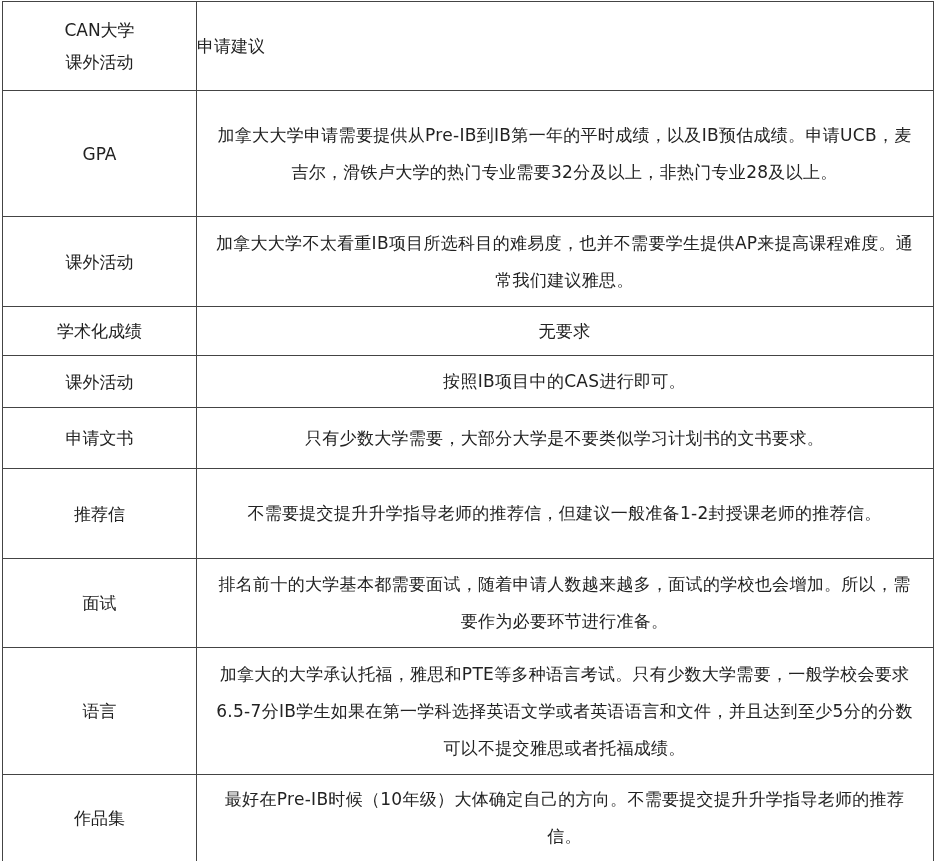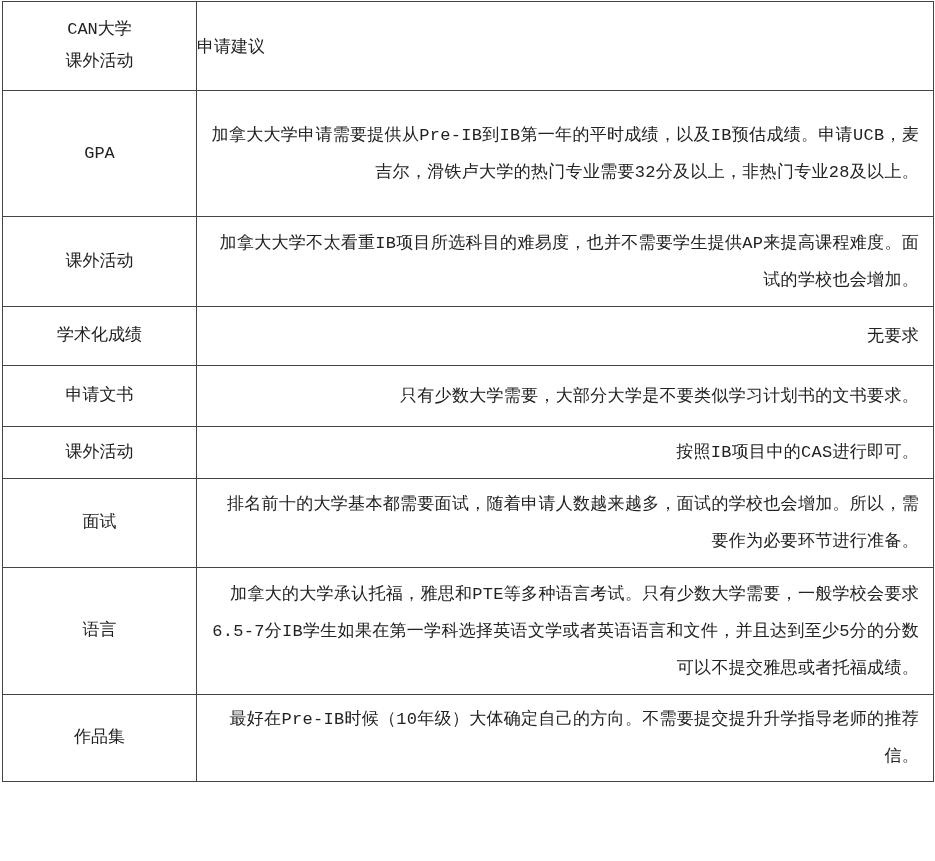--- a/index.html
+++ b/index.html
@@ -15,38 +15,37 @@
     font-family: "DejaVu Sans", "Liberation Sans", sans-serif;
     color: #222222;
   }
   table.req {
     position: absolute;
     left: 2px;
     top: 1px;
     width: 931px;
     border-collapse: collapse;
     table-layout: fixed;
-    font-family: Liberation Mono, monospace;
   }
   table.req td, table.req th {
     border: 1.5px solid #444444;
     padding: 0;
     font-weight: normal;
     font-size: 17px;
     color: #222222;
   }
   col.c1 { width: 194px; }
   col.c2 { width: 737px; }
   .label {
     text-align: center;
     vertical-align: middle;
     line-height: 32px;
   }
   .advice {
-    text-align: right;
+    text-align: center;
     vertical-align: middle;
     padding: 0 14px 0 13px !important;
     line-height: 37px;
     letter-spacing: 0.3px;
     margin-left: 48px;
   }
   th.hdr-advice {
     text-align: left;
     vertical-align: middle;
   }
@@ -72,33 +71,37 @@
       <th class="hdr-advice">申请建议</th>
     </tr>
   </thead>
   <tbody>
     <tr style="height:126px;">
       <td class="label">GPA</td>
       <td class="advice">加拿大大学申请需要提供从Pre-IB到IB第一年的平时成绩，以及IB预估成绩。申请UCB，麦吉尔，滑铁卢大学的热门专业需要32分及以上，非热门专业28及以上。</td>
     </tr>
     <tr style="height:90px;">
       <td class="label">课外活动</td>
-      <td class="advice">加拿大大学不太看重IB项目所选科目的难易度，也并不需要学生提供AP来提高课程难度。面试的学校也会增加。</td>
+      <td class="advice">加拿大大学不太看重IB项目所选科目的难易度，也并不需要学生提供AP来提高课程难度。通常我们建议雅思。</td>
     </tr>
-    <tr style="height:59px;">
+    <tr style="height:49px;">
       <td class="label">学术化成绩</td>
       <td class="advice">无要求</td>
+    </tr>
+    <tr style="height:52px;">
+      <td class="label">课外活动</td>
+      <td class="advice">按照IB项目中的CAS进行即可。</td>
     </tr>
     <tr style="height:61px;">
       <td class="label">申请文书</td>
       <td class="advice">只有少数大学需要，大部分大学是不要类似学习计划书的文书要求。</td>
     </tr>
-    <tr style="height:52px;">
-      <td class="label">课外活动</td>
-      <td class="advice">按照IB项目中的CAS进行即可。</td>
+    <tr style="height:90px;">
+      <td class="label">推荐信</td>
+      <td class="advice">不需要提交提升升学指导老师的推荐信，但建议一般准备1-2封授课老师的推荐信。</td>
     </tr>
     <tr style="height:89px;">
       <td class="label">面试</td>
       <td class="advice">排名前十的大学基本都需要面试，随着申请人数越来越多，面试的学校也会增加。所以，需要作为必要环节进行准备。</td>
     </tr>
     <tr style="height:127px;">
       <td class="label">语言</td>
       <td class="advice">加拿大的大学承认托福，雅思和PTE等多种语言考试。只有少数大学需要，一般学校会要求6.5-7分IB学生如果在第一学科选择英语文学或者英语语言和文件，并且达到至少5分的分数可以不提交雅思或者托福成绩。</td>
     </tr>
     <tr style="height:87px;">

